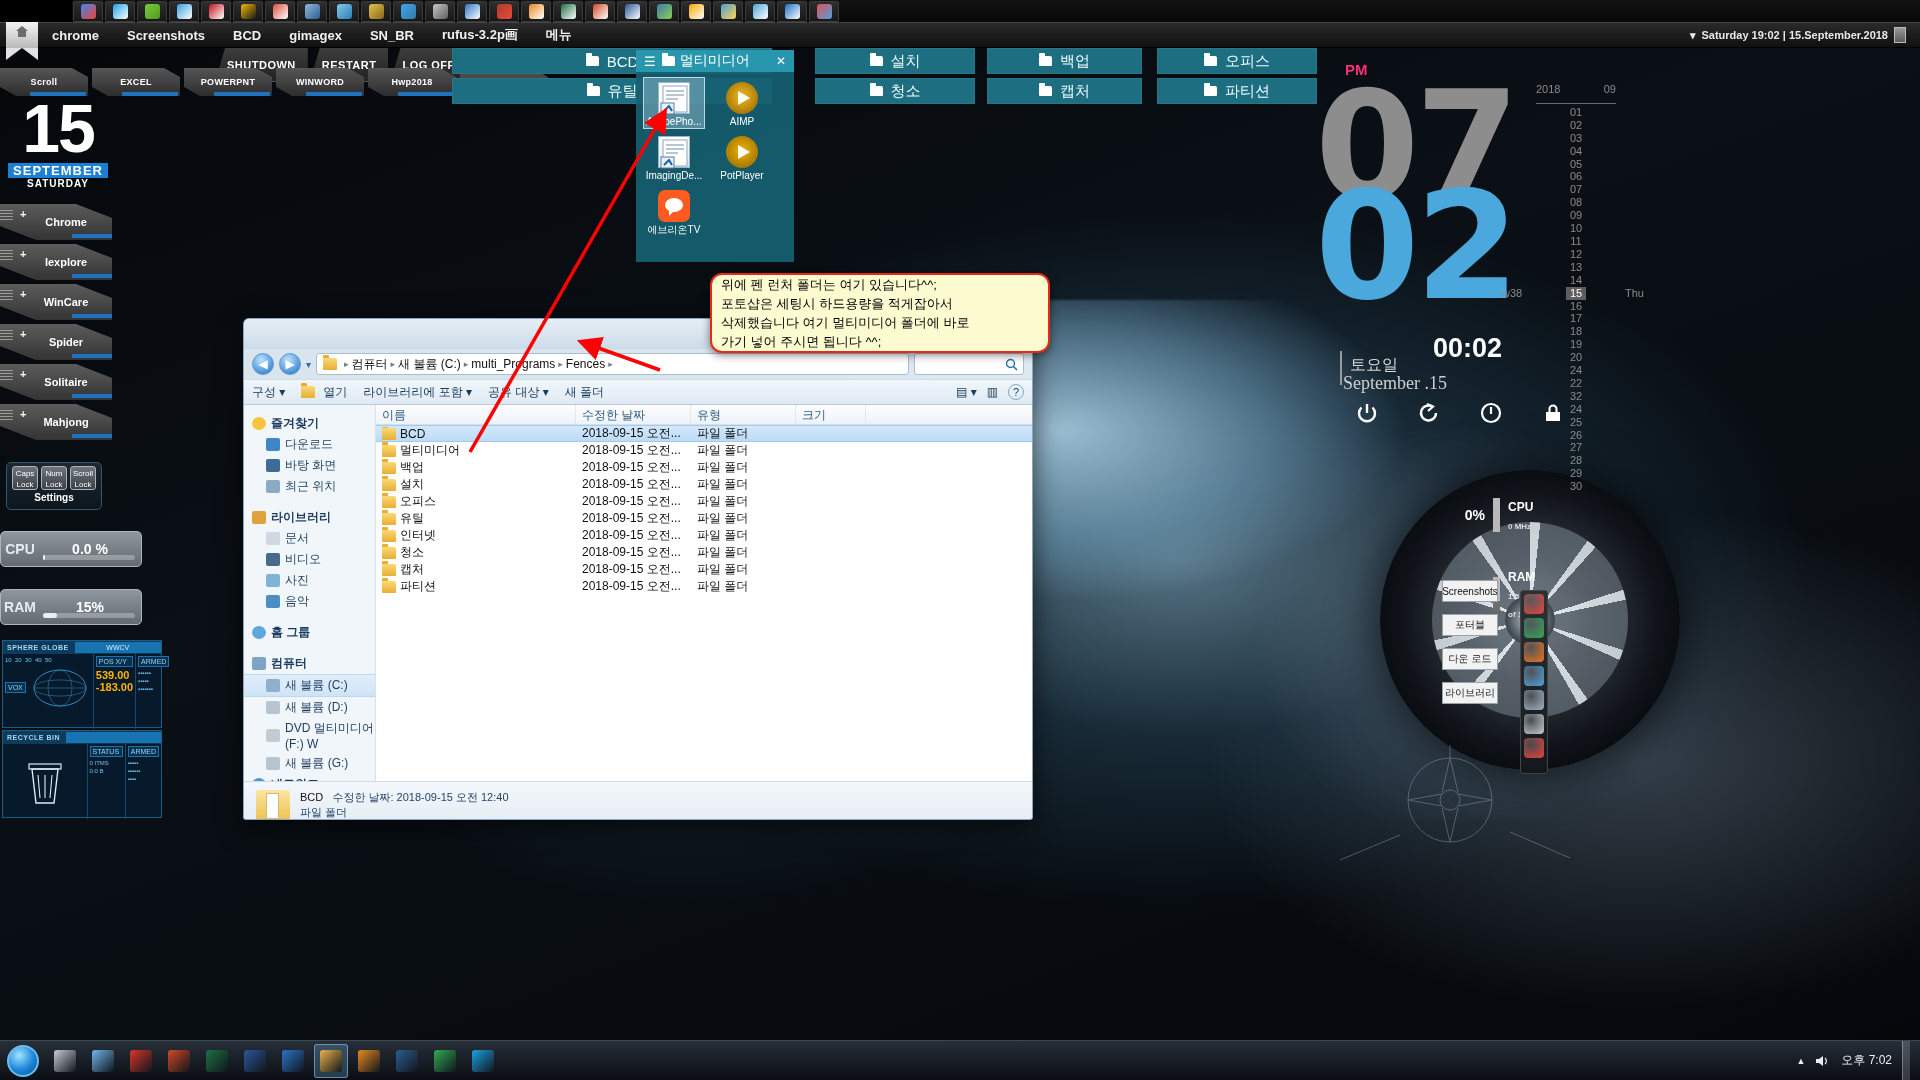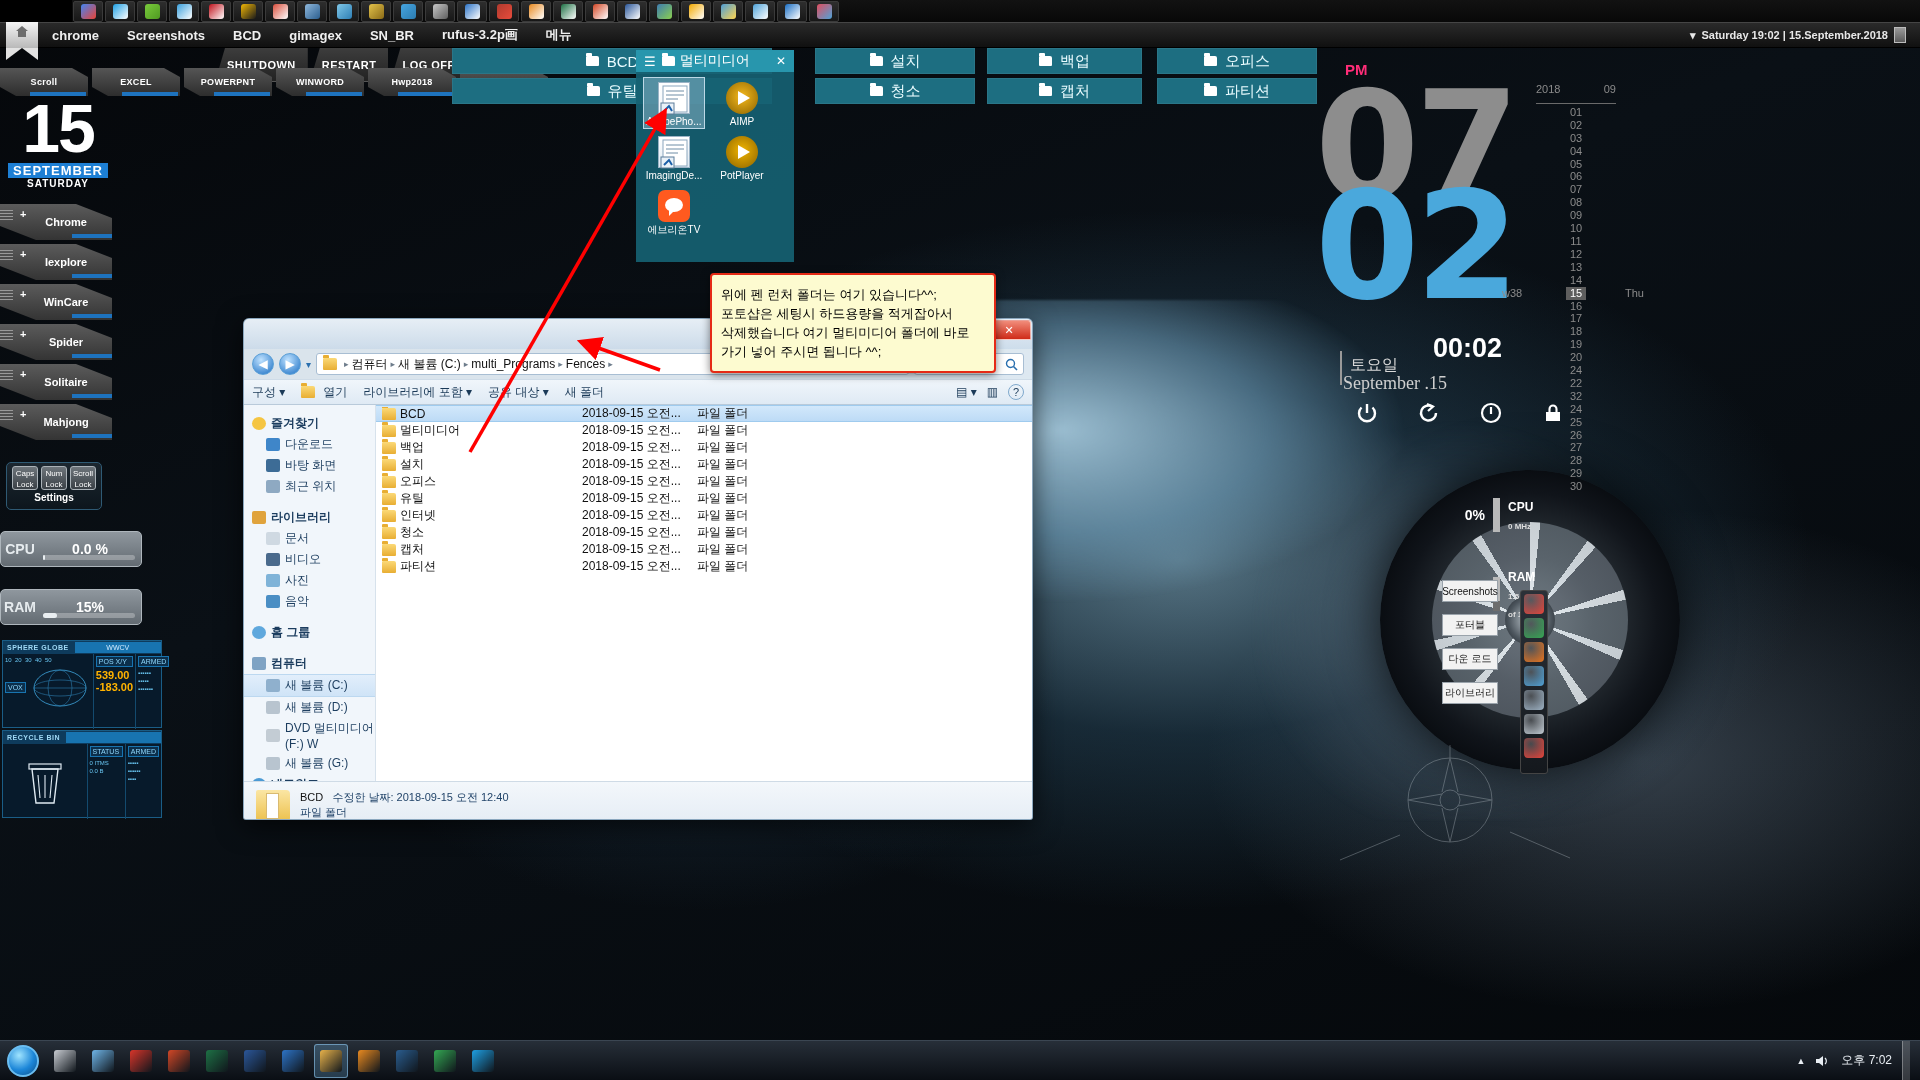--- a/index.html
+++ b/index.html
@@ -247,23 +247,23 @@
   .fico{width:14px;height:12px;background:linear-gradient(#fbd977,#e8ae33);border-radius:1px 2px 1px 1px;position:relative;margin-right:4px;flex:0 0 auto;}
   .fico::before{content:"";position:absolute;left:0;top:-3px;width:6px;height:3px;background:#e8ae33;border-radius:1px 1px 0 0;}
   #exp-status{height:46px;background:linear-gradient(#f3f7fb,#e4ecf4);border-top:1px solid #cfdbe6;display:flex;align-items:center;padding:0 12px;gap:10px;}
   #status-ico{width:34px;height:30px;background:linear-gradient(#fbe6a4,#edc250);border-radius:2px 4px 2px 2px;position:relative;}
   #status-ico::after{content:"";position:absolute;left:10px;top:3px;width:11px;height:24px;background:#fff;border:1px solid #d9ba70;}
   .st-line{font-size:11px;color:#23456a;line-height:15px;}
   .st-line b{font-weight:normal;color:#111;}
 
   
   #note {
-    position:absolute; left:710px; top:273px; width:286px;
-    background:#fdfbd0; border:2px solid #e52a15; border-radius:4px;
-    padding:10px 9px; font-size:13px; color:#000; line-height:19px;
+    position:absolute; left:710px; top:273px; width:340px;
+    background:#fdfbd0; border:2px solid #e52a15; border-radius:12px;
+    padding:0 9px; font-size:13px; color:#000; line-height:19px;
     box-shadow:0 2px 8px rgba(0,0,0,0.5);
   }
   .arrow-svg{position:absolute;left:0;top:0;width:1920px;height:1080px;pointer-events:none;}
 
   
   #clockw { position:absolute; left:1315px; top:55px; width:300px; height:410px; }
   #pm{position:absolute;left:30px;top:6px;color:#ff2d78;font-size:15px;font-weight:bold;}
   #hh{position:absolute;left:0px;top:16px;font-size:150px;font-weight:bold;color:#8d8d8d;letter-spacing:-4px;line-height:1;font-family:"DejaVu Sans",sans-serif;}
   #mm{position:absolute;left:0px;top:116px;font-size:150px;font-weight:bold;color:#4aa8dc;letter-spacing:-4px;line-height:1;font-family:"DejaVu Sans",sans-serif;}
   #hm{position:absolute;left:118px;top:278px;color:#fff;font-size:27px;font-weight:bold;}
@@ -776,20 +776,26 @@
         <div class="side-item">
           <span class="ico" style="background: rgb(184, 196, 207); border-radius: 2px;"></span>
           <span>새 볼륨 (G:)</span>
         </div>
         <div class="side-group">
           <span class="ico" style="background: rgb(75, 154, 212); border-radius: 50%;"></span>
           <span>네트워크</span>
         </div>
       </div>
     <div id="exp-list">
+      <div id="cols">
+          <div class="col" style="width: 200px;">이름</div>
+          <div class="col" style="width: 115px;">수정한 날짜</div>
+          <div class="col" style="width: 105px;">유형</div>
+          <div class="col" style="width: 70px;">크기</div>
+        </div>
       <div id="rows">
           <div class="row sel">
             <div class="cell" style="width: 200px; display: flex; align-items: center;">
               <span class="fico"></span>
               <span>BCD</span>
             </div>
             <div class="cell" style="width: 115px;">2018-09-15 오전...</div>
             <div class="cell" style="width: 105px;">파일 폴더</div>
             <div class="cell" style="width: 70px;"></div>
           </div>

